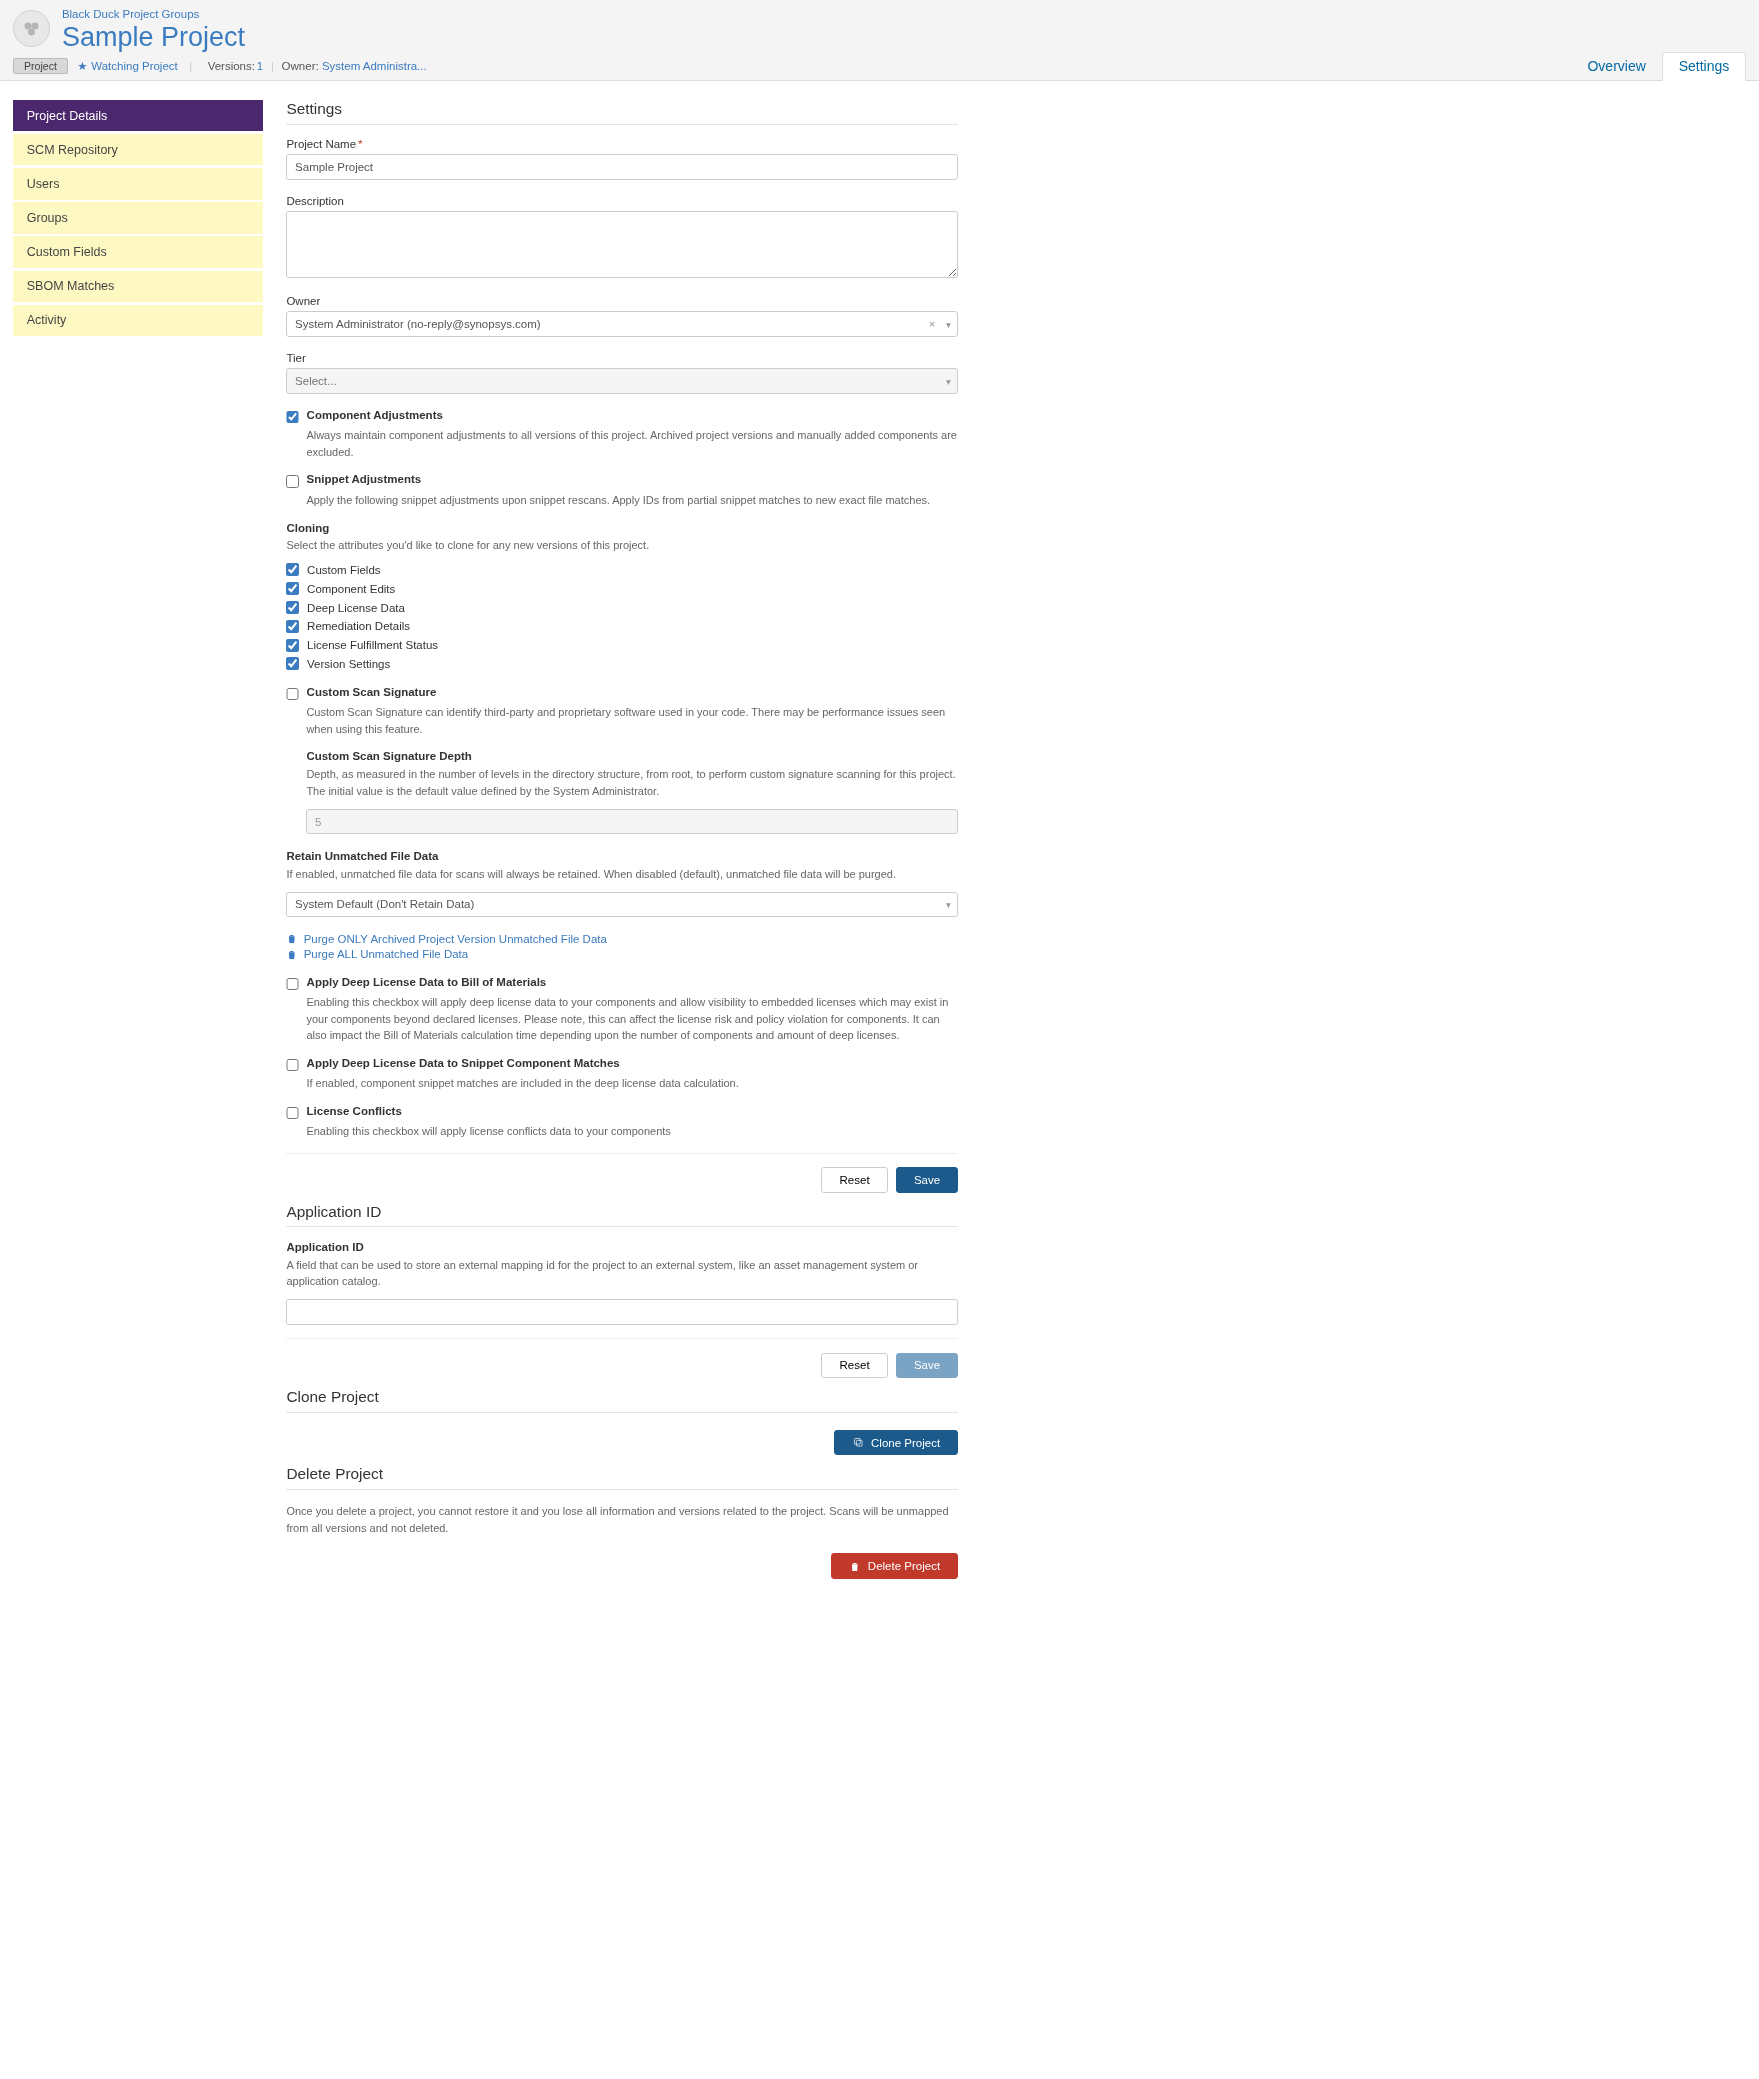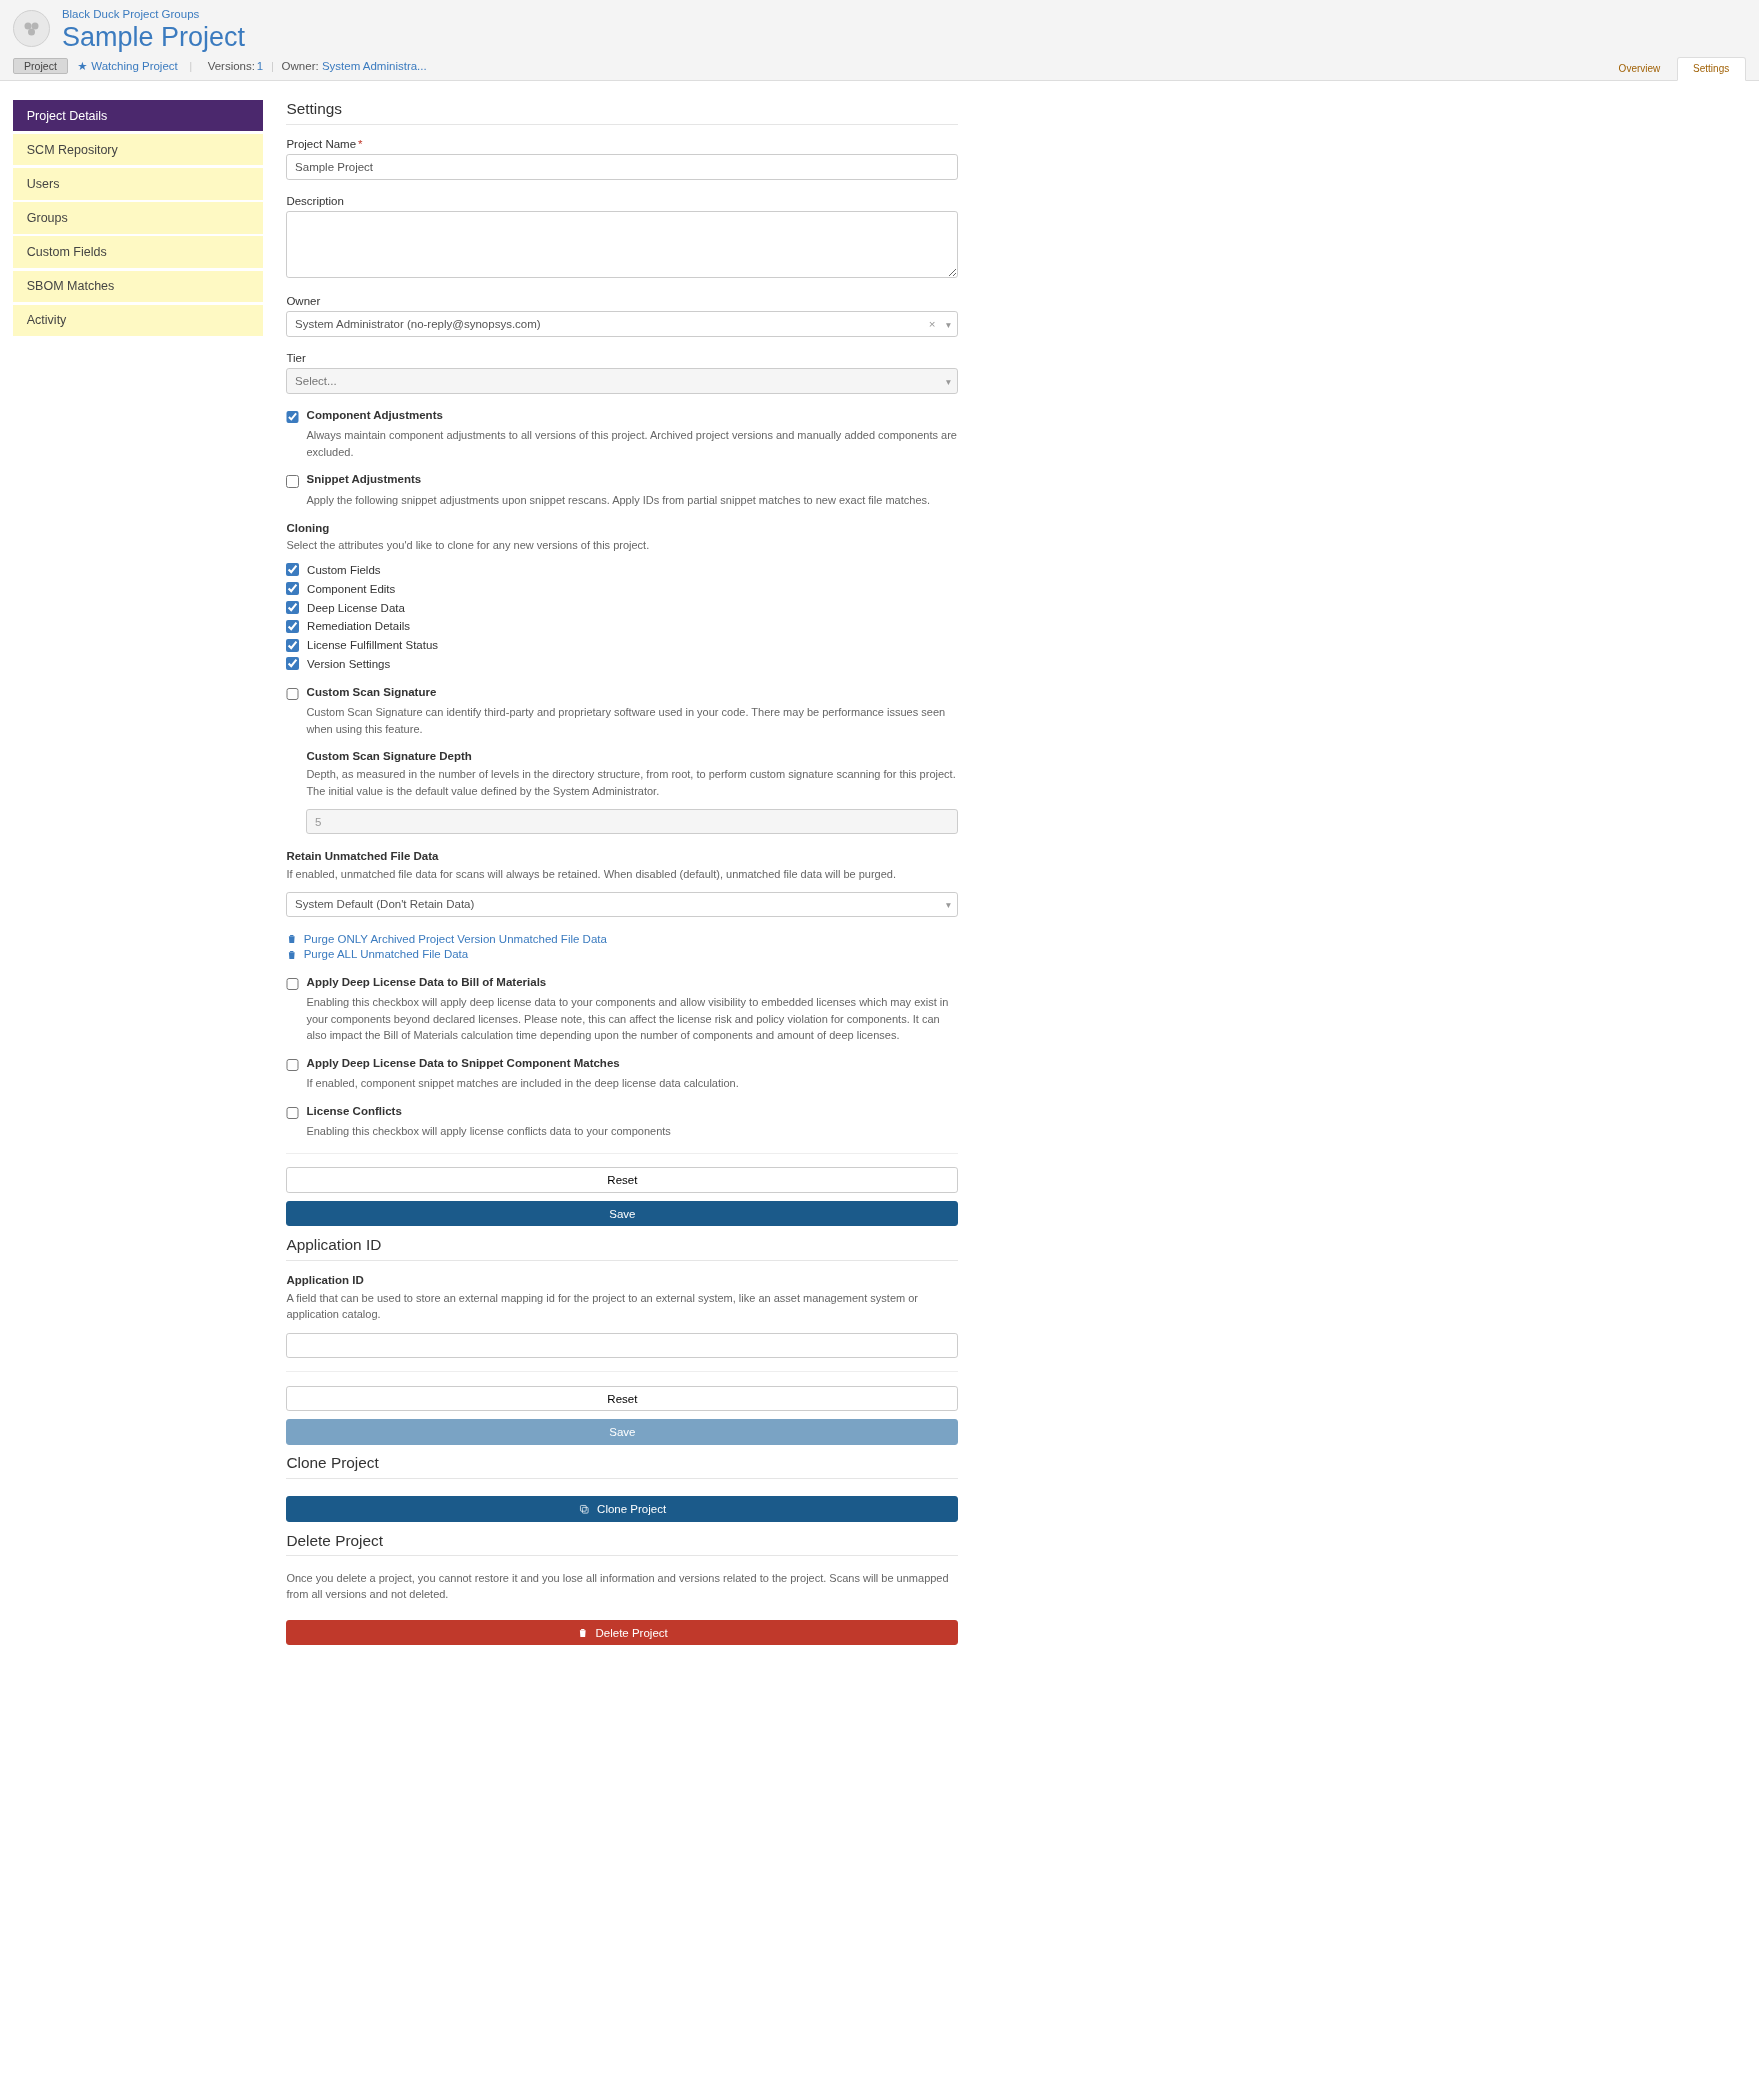--- a/index.html
+++ b/index.html
@@ -43,21 +43,21 @@
   .versions-label { margin-left: 7.7px; }
   .versions-count { color: #3b7bbf; margin-left: 1.9px; }
   .divider { color: #ccc; margin: 0 7.7px; }
   .owner-label { color: #555; }
   .owner-link { color: #3b7bbf; text-decoration: none; }
   .top-tabs {
     position: absolute; right: 13.4px; bottom: 0;
     display: flex; align-items: flex-end;
   }
   .top-tab {
-    padding: 5.8px 15.4px; font-size: 10px; color: #a16207;
+    padding: 5.8px 15.4px; font-size: 14px; color: #0369a1;
     border: 1px solid transparent; border-bottom: none;
     cursor: pointer;
   }
   .top-tab.active {
     background: #fff; border-color: #ddd; border-bottom: 1px solid #fff;
     margin-bottom: -1px; border-radius: 2.9px 2.9px 0 0;
   }
   .main-row { display: flex; padding: 19px 13.4px; }
   .side-nav { width: 250px; margin-right: 23px; }
   .side-item {
@@ -107,21 +107,21 @@
   .subsection-h { font-weight: 700; font-size: 11.5px; margin-bottom: 3.8px; margin-top: 7.7px; }
   .help-text { font-size: 11px; color: #666; margin-bottom: 9.6px; line-height: 1.5; }
   .indented { margin-left: 20px; }
   .purge-link {
     color: #3b7bbf; text-decoration: none; font-size: 11.5px;
     display: flex; align-items: center; margin-bottom: 3.8px;
   }
   .purge-link svg { margin-right: 5.8px; }
   .btn-row {
     display: flex; justify-content: flex-end; gap: 7.7px;
-    border-top: 1px solid #eee; padding-top: 13.4px; margin-top: 13.4px; flex-direction: column;
+    border-top: 1px solid #eee; padding-top: 13.4px; margin-top: 13.4px;
   }
   .btn {
     padding: 5.8px 17.3px; font-size: 11.5px; border-radius: 2.9px;
     border: 1px solid #ccc; background: #fff; cursor: pointer;
   }
   .btn-primary { background: #1b5a8a; border-color: #1b5a8a; color: #fff; }
   .btn-primary-muted { background: #7aa3c4; border-color: #7aa3c4; color: #fff; }
   .btn-danger { background: #c0392b; border-color: #c0392b; color: #fff; }
   .btn svg { vertical-align: -1.9px; margin-right: 3.8px; }
   .trash-icon { width: 11.5px; height: 11.5px; fill: currentColor; display:inline-block; vertical-align:-1px;}

